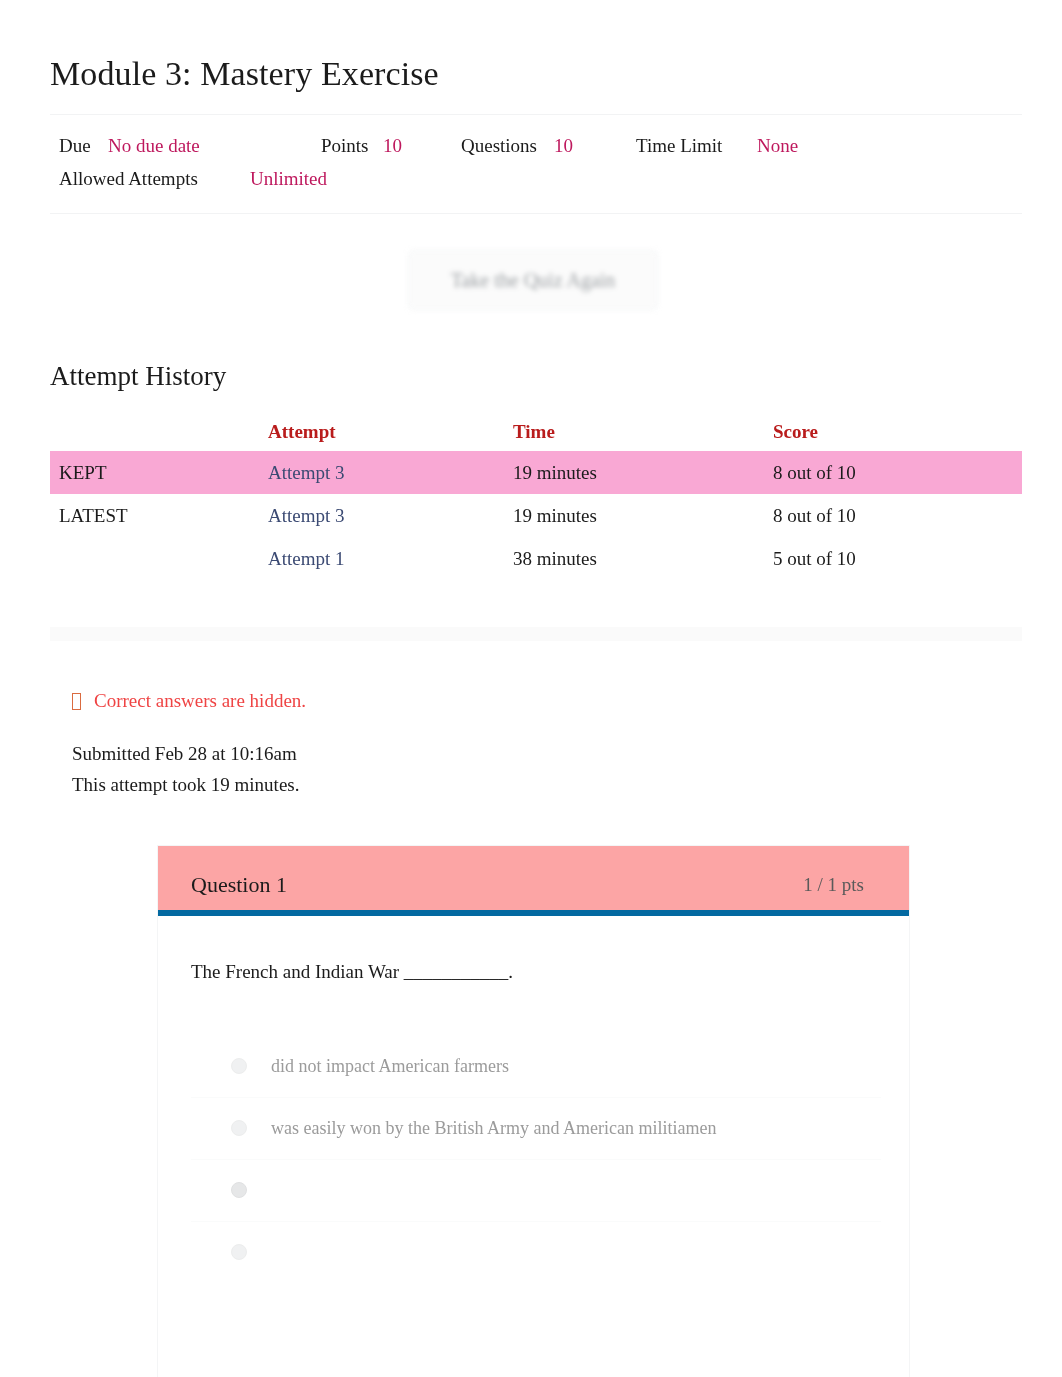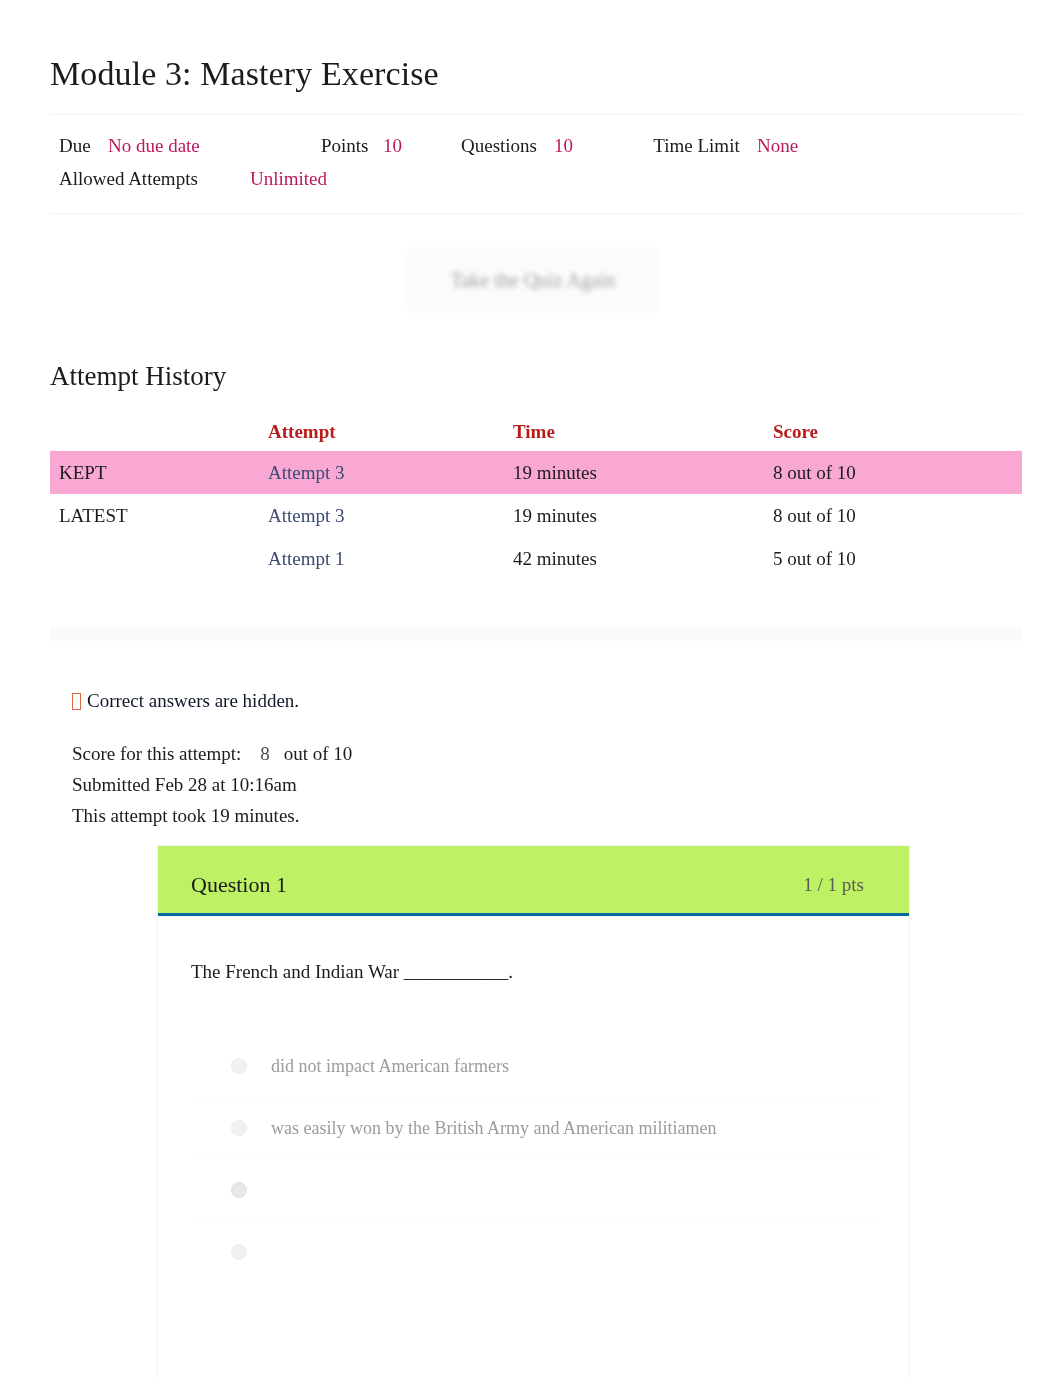--- a/index.html
+++ b/index.html
@@ -61,21 +61,21 @@
   }
   .info-label { color: #1b1b1b; }
   .info-value { color: #be185d; }
 
   .c-due-lbl   { width: 58px; padding-left: 9px; box-sizing: border-box; }
   .c-due-val   { width: 213px; }
   .c-pts-lbl   { width: 62px; }
   .c-pts-val   { width: 78px; }
   .c-qs-lbl    { width: 93px; }
   .c-qs-val    { width: 82px; }
-  .c-tl-lbl    { width: 121px; text-align: center; }
+  .c-tl-lbl    { width: 121px; }
   .c-tl-val    { width: 120px; }
   .c-att-lbl   { width: 200px; padding-left: 9px; box-sizing: border-box; }
   .c-att-val   { width: 200px; }
 
   
   .retake-wrap {
     position: absolute;
     left: 408px;
     top: 250px;
     width: 250px;
@@ -159,23 +159,23 @@
     background: #fafafa;
   }
 
   
   .hidden-notice {
     position: absolute;
     left: 72px;
     top: 688px;
     display: flex;
     align-items: center;
-    gap: 6px;
-    font-size: 19px;
-    color: #0f172a;
+    gap: 13px;
+    font-size: 19px;
+    color: #ef4444;
     line-height: 26px;
   }
   .tofu-icon {
     display: inline-block;
     width: 9px;
     height: 17px;
     border: 1px solid #d4511e;
     box-sizing: border-box;
     opacity: 0.85;
   }
@@ -206,22 +206,22 @@
     height: 532px;
     background: #ffffff;
     border: 1px solid #f4f5f6;
     border-bottom: none;
     box-sizing: border-box;
     box-shadow: 0 0 0 0 rgba(0,0,0,0);
   }
   .question-header {
     position: relative;
     height: 70px;
-    background: #bef264;
-    border-bottom: 3px solid #0369a1;
+    background: #fca5a5;
+    border-bottom: 6px solid #0369a1;
     box-sizing: border-box;
   }
   .question-name {
     position: absolute;
     left: 33px;
     top: 24px;
     font-size: 22px;
     line-height: 30px;
     color: #1b1b1b;
   }
@@ -328,34 +328,33 @@
       </tr>
       <tr>
         <td class="col-tag"><span class="tag-text">LATEST</span></td>
         <td class="col-attempt"><span class="attempt-link">Attempt 3</span></td>
         <td class="col-time"><span>19 minutes</span></td>
         <td class="col-score"><span>8 out of 10</span></td>
       </tr>
       <tr>
         <td class="col-tag"><span class="tag-text"></span></td>
         <td class="col-attempt"><span class="attempt-link">Attempt 1</span></td>
-        <td class="col-time"><span>42 minutes</span></td>
+        <td class="col-time"><span>38 minutes</span></td>
         <td class="col-score"><span>5 out of 10</span></td>
       </tr>
     </tbody>
   </table>
   <div class="history-bottom-rule"></div>
 
   <div class="hidden-notice">
     <span class="tofu-icon"></span>
     <span>Correct answers are hidden.</span>
   </div>
 
   <div class="score-block">
-    <div class="score-line"><span>Score for this attempt:</span>&nbsp;&nbsp;<span class="score-num">8</span>&nbsp;<span>out of 10</span></div>
     <div class="score-line">Submitted Feb 28 at 10:16am</div>
     <div class="score-line">This attempt took 19 minutes.</div>
   </div>
 
   <div class="question-card">
     <div class="question-header">
       <div class="question-name">Question 1</div>
       <div class="question-pts">1 / 1 pts</div>
     </div>
     <div class="question-body">

